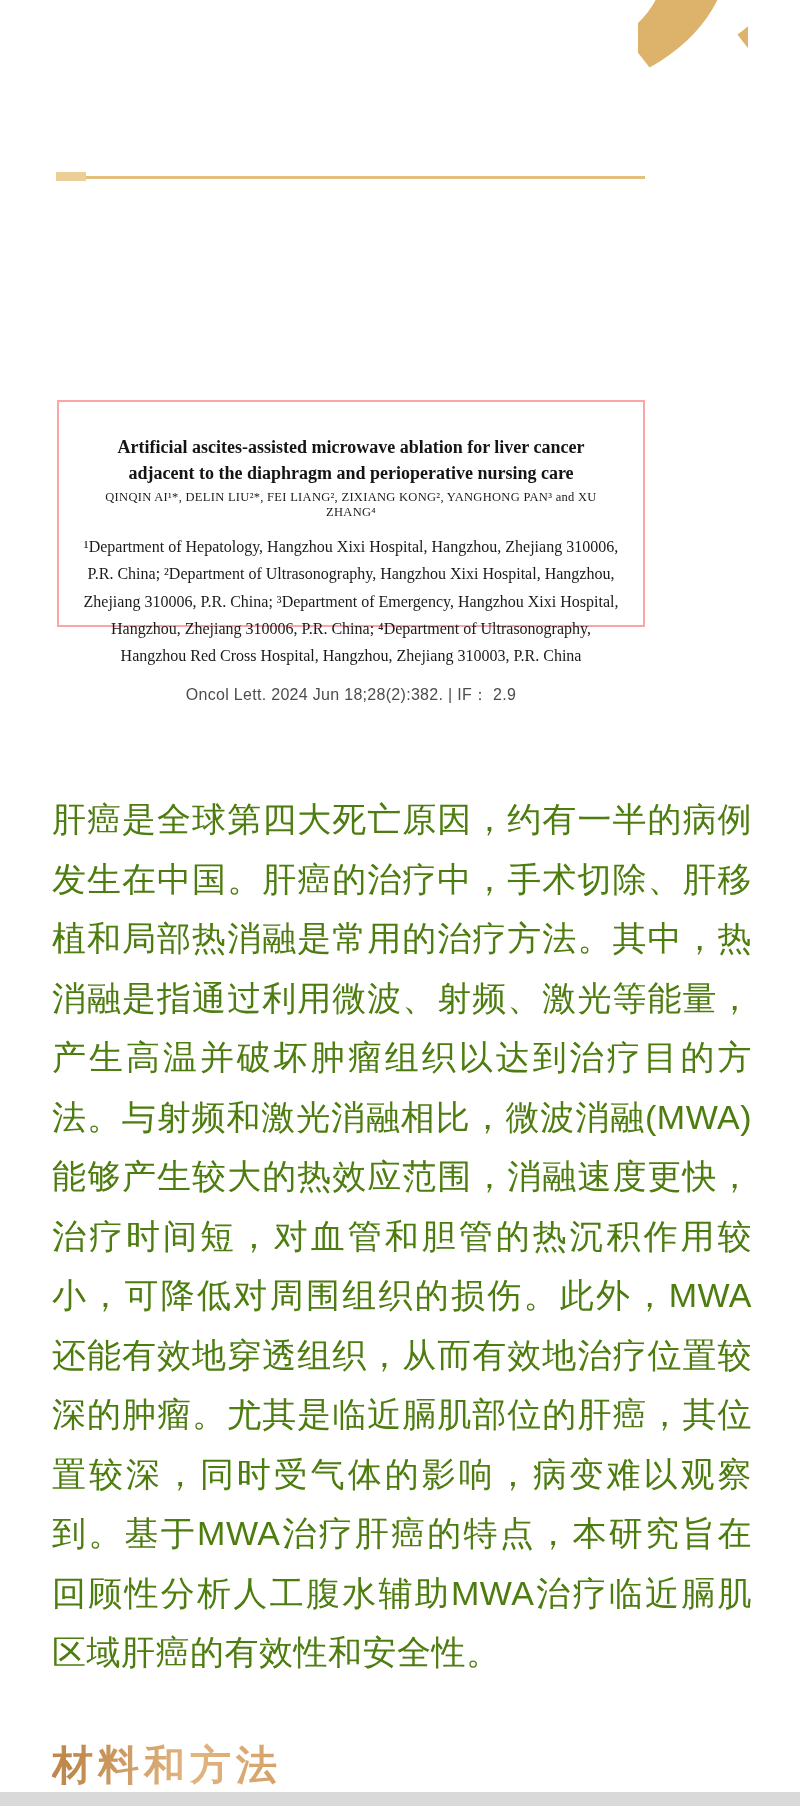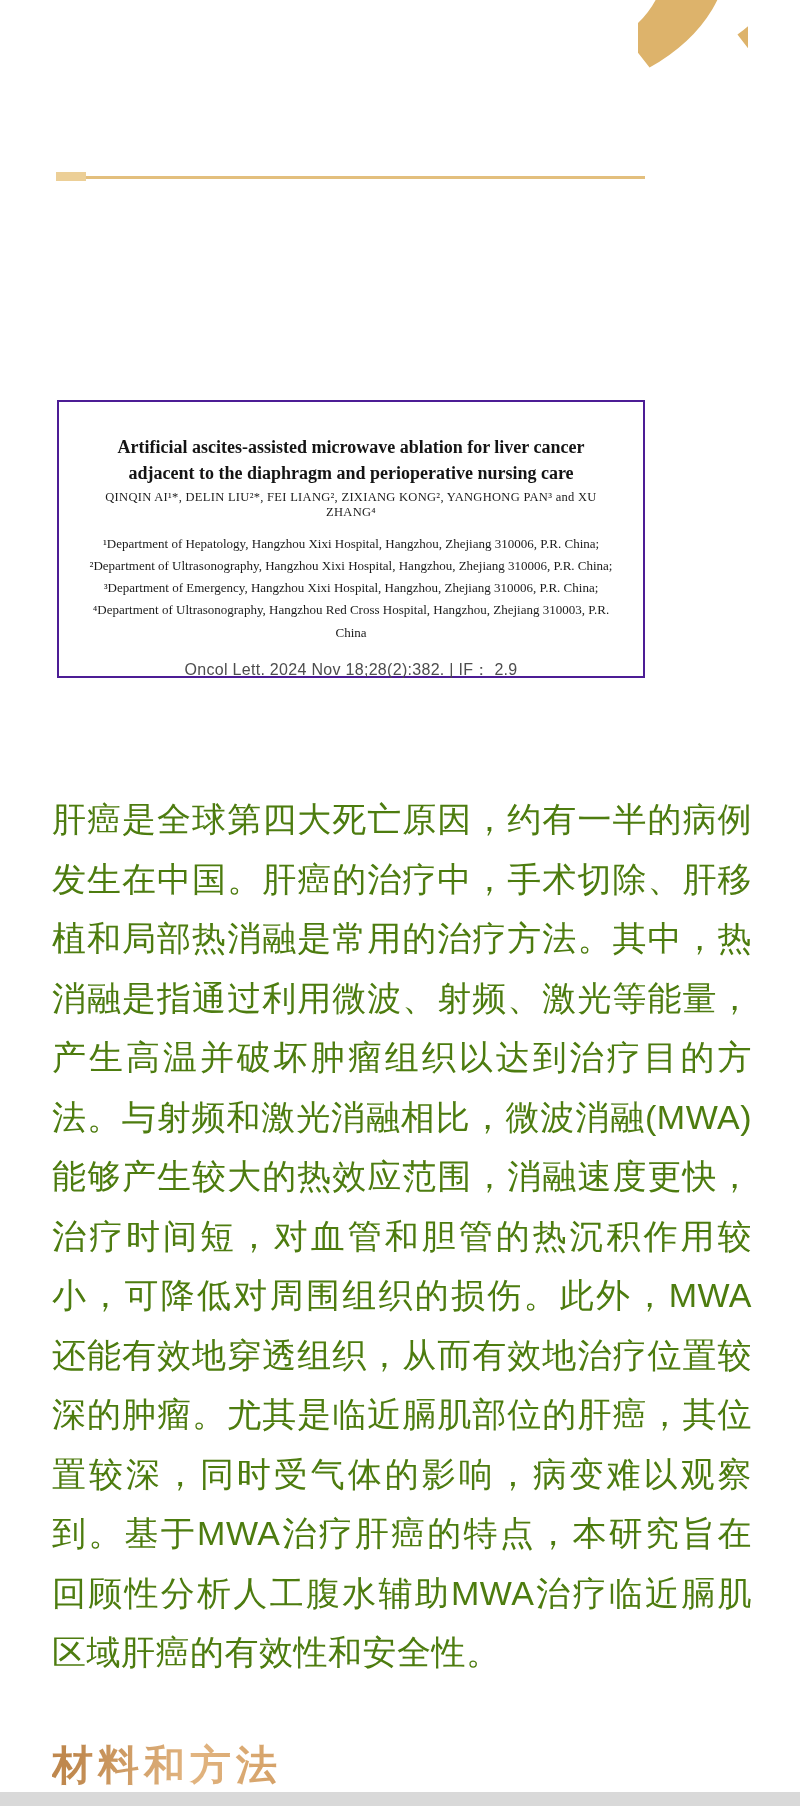--- a/index.html
+++ b/index.html
@@ -45,41 +45,41 @@
   .quote-icon span {
     position:absolute; left:-38px; top:-118px;
     font-family:"DejaVu Serif","Liberation Serif",serif;
     font-weight:700; font-size:500px; line-height:1;
     color:#ddb36b;
   }
 
   
   .citation-card {
     position:absolute; left:57px; top:400px;
-    width:588px; height:278px;
-    border:2px solid #4c1d95;
+    width:588px; height:227px;
+    border:2px solid #fca5a5;
     background:#ffffff;
     text-align:center;
     padding:32px 22px 0 22px;
   }
   .paper-title {
     font-family:"Liberation Serif","DejaVu Serif",serif;
     font-weight:700; font-size:18px; line-height:1.45;
     color:#141414;
     padding:0 14px;
   }
   .paper-authors {
     margin-top:4px;
     font-family:"Liberation Serif","DejaVu Serif",serif;
     font-size:12.5px; color:#1a1a1a; letter-spacing:0.3px;
   }
   .paper-affiliations {
     margin-top:13px;
     font-family:"Liberation Serif","DejaVu Serif",serif;
-    font-size:13px; line-height:1.7; color:#1a1a1a;
+    font-size:16px; line-height:1.7; color:#1a1a1a;
   }
   .paper-received {
     margin-top:12px;
     font-family:"Liberation Serif","DejaVu Serif",serif;
     font-size:11px; color:#1a1a1a;
   }
   .journal-ref {
     margin-top:16px;
     font-family:"Liberation Sans","DejaVu Sans",sans-serif;
     font-size:16px; color:#4d4d4d; letter-spacing:0.3px;
@@ -123,21 +123,21 @@
 
   <div class="quote-icon">
     <span>”</span>
   </div>
 
 
   <div class="citation-card">
     <div class="paper-title">Artificial ascites-assisted microwave ablation for liver cancer adjacent to the diaphragm and perioperative nursing care</div>
     <div class="paper-authors">QINQIN AI¹*,  DELIN LIU²*,  FEI LIANG²,  ZIXIANG KONG²,  YANGHONG PAN³  and  XU ZHANG⁴</div>
     <div class="paper-affiliations">¹Department of Hepatology, Hangzhou Xixi Hospital, Hangzhou, Zhejiang 310006, P.R. China; ²Department of Ultrasonography, Hangzhou Xixi Hospital, Hangzhou, Zhejiang 310006, P.R. China; ³Department of Emergency, Hangzhou Xixi Hospital, Hangzhou, Zhejiang 310006, P.R. China; ⁴Department of Ultrasonography, Hangzhou Red Cross Hospital, Hangzhou, Zhejiang 310003, P.R. China</div>
-    <div class="journal-ref">Oncol Lett. 2024 Nov 18;28(2):382. | IF： 2.9</div>
+    <div class="journal-ref">Oncol Lett. 2024 Jun 18;28(2):382. | IF： 2.9</div>
   </div>
 
   <div class="article-paragraph">肝癌是全球第四大死亡原因，约有一半的病例发生在中国。肝癌的治疗中，手术切除、肝移植和局部热消融是常用的治疗方法。其中，热消融是指通过利用微波、射频、激光等能量，产生高温并破坏肿瘤组织以达到治疗目的方法。与射频和激光消融相比，微波消融(MWA)能够产生较大的热效应范围，消融速度更快，治疗时间短，对血管和胆管的热沉积作用较小，可降低对周围组织的损伤。此外，MWA还能有效地穿透组织，从而有效地治疗位置较深的肿瘤。尤其是临近膈肌部位的肝癌，其位置较深，同时受气体的影响，病变难以观察到。基于MWA治疗肝癌的特点，本研究旨在回顾性分析人工腹水辅助MWA治疗临近膈肌区域肝癌的有效性和安全性。</div>
 
   <div class="methods-heading">材料和方法</div>
 
   <div class="bottom-strip"></div>
 
 </div>
 

